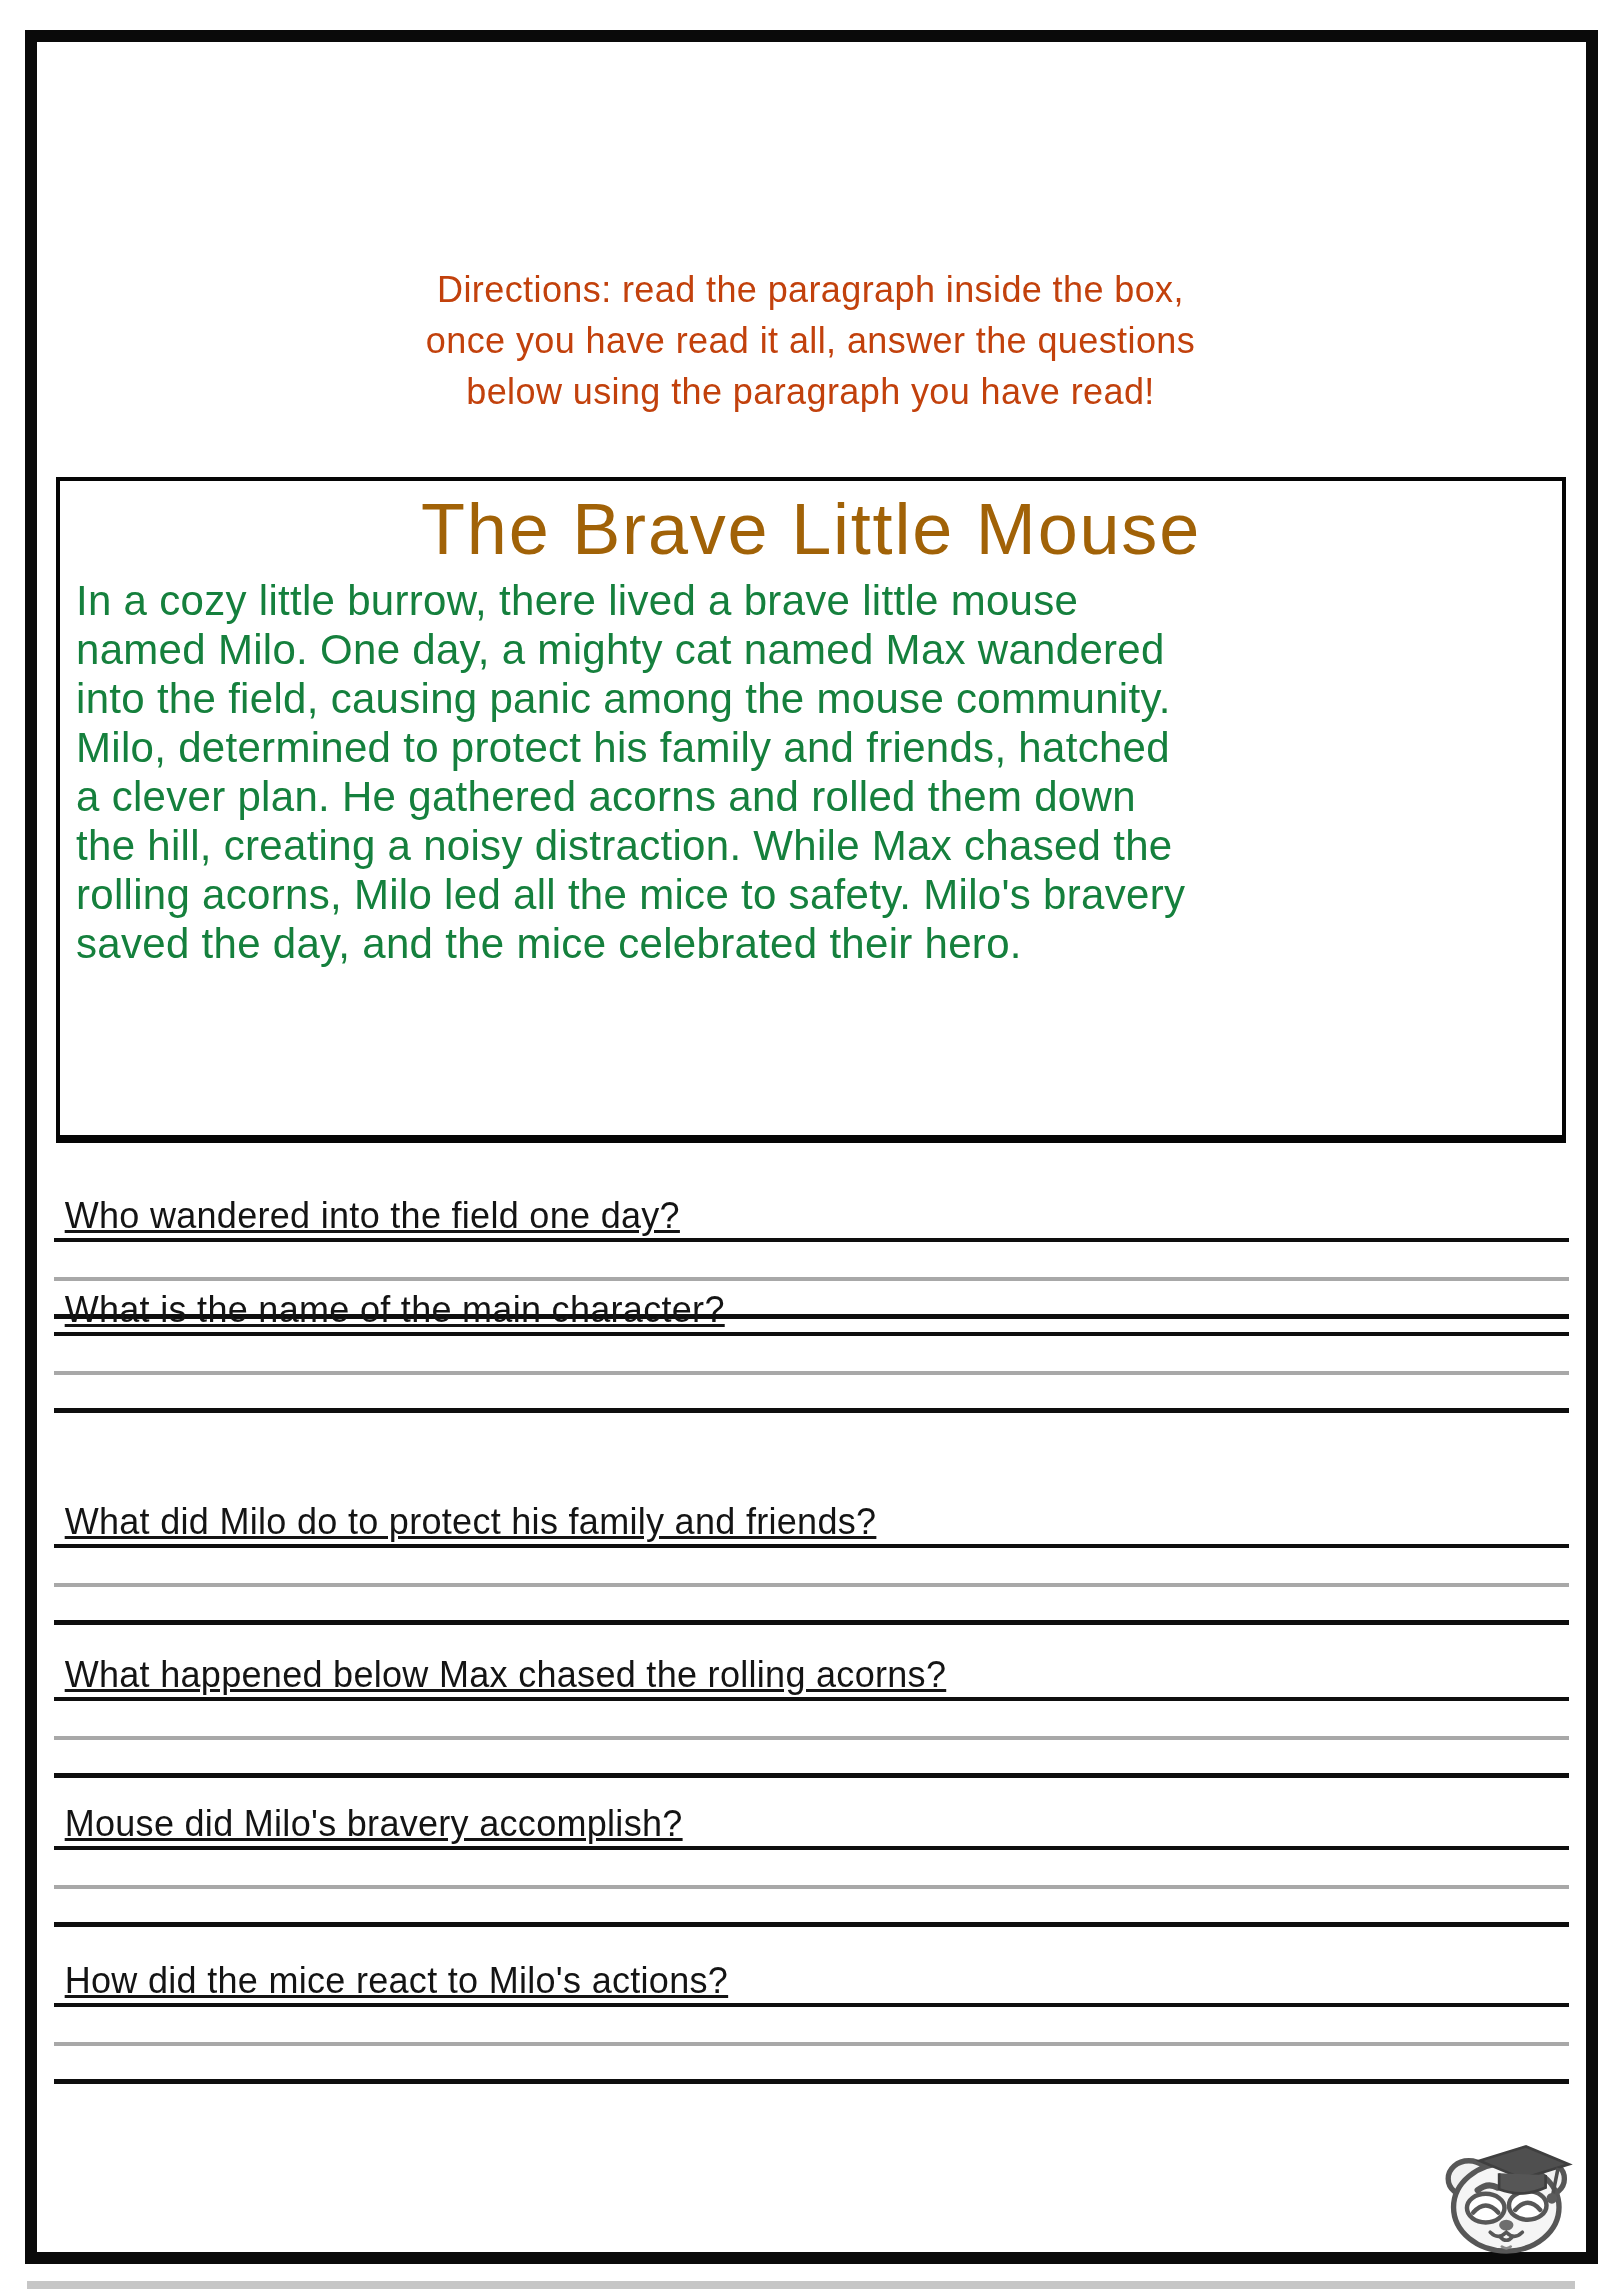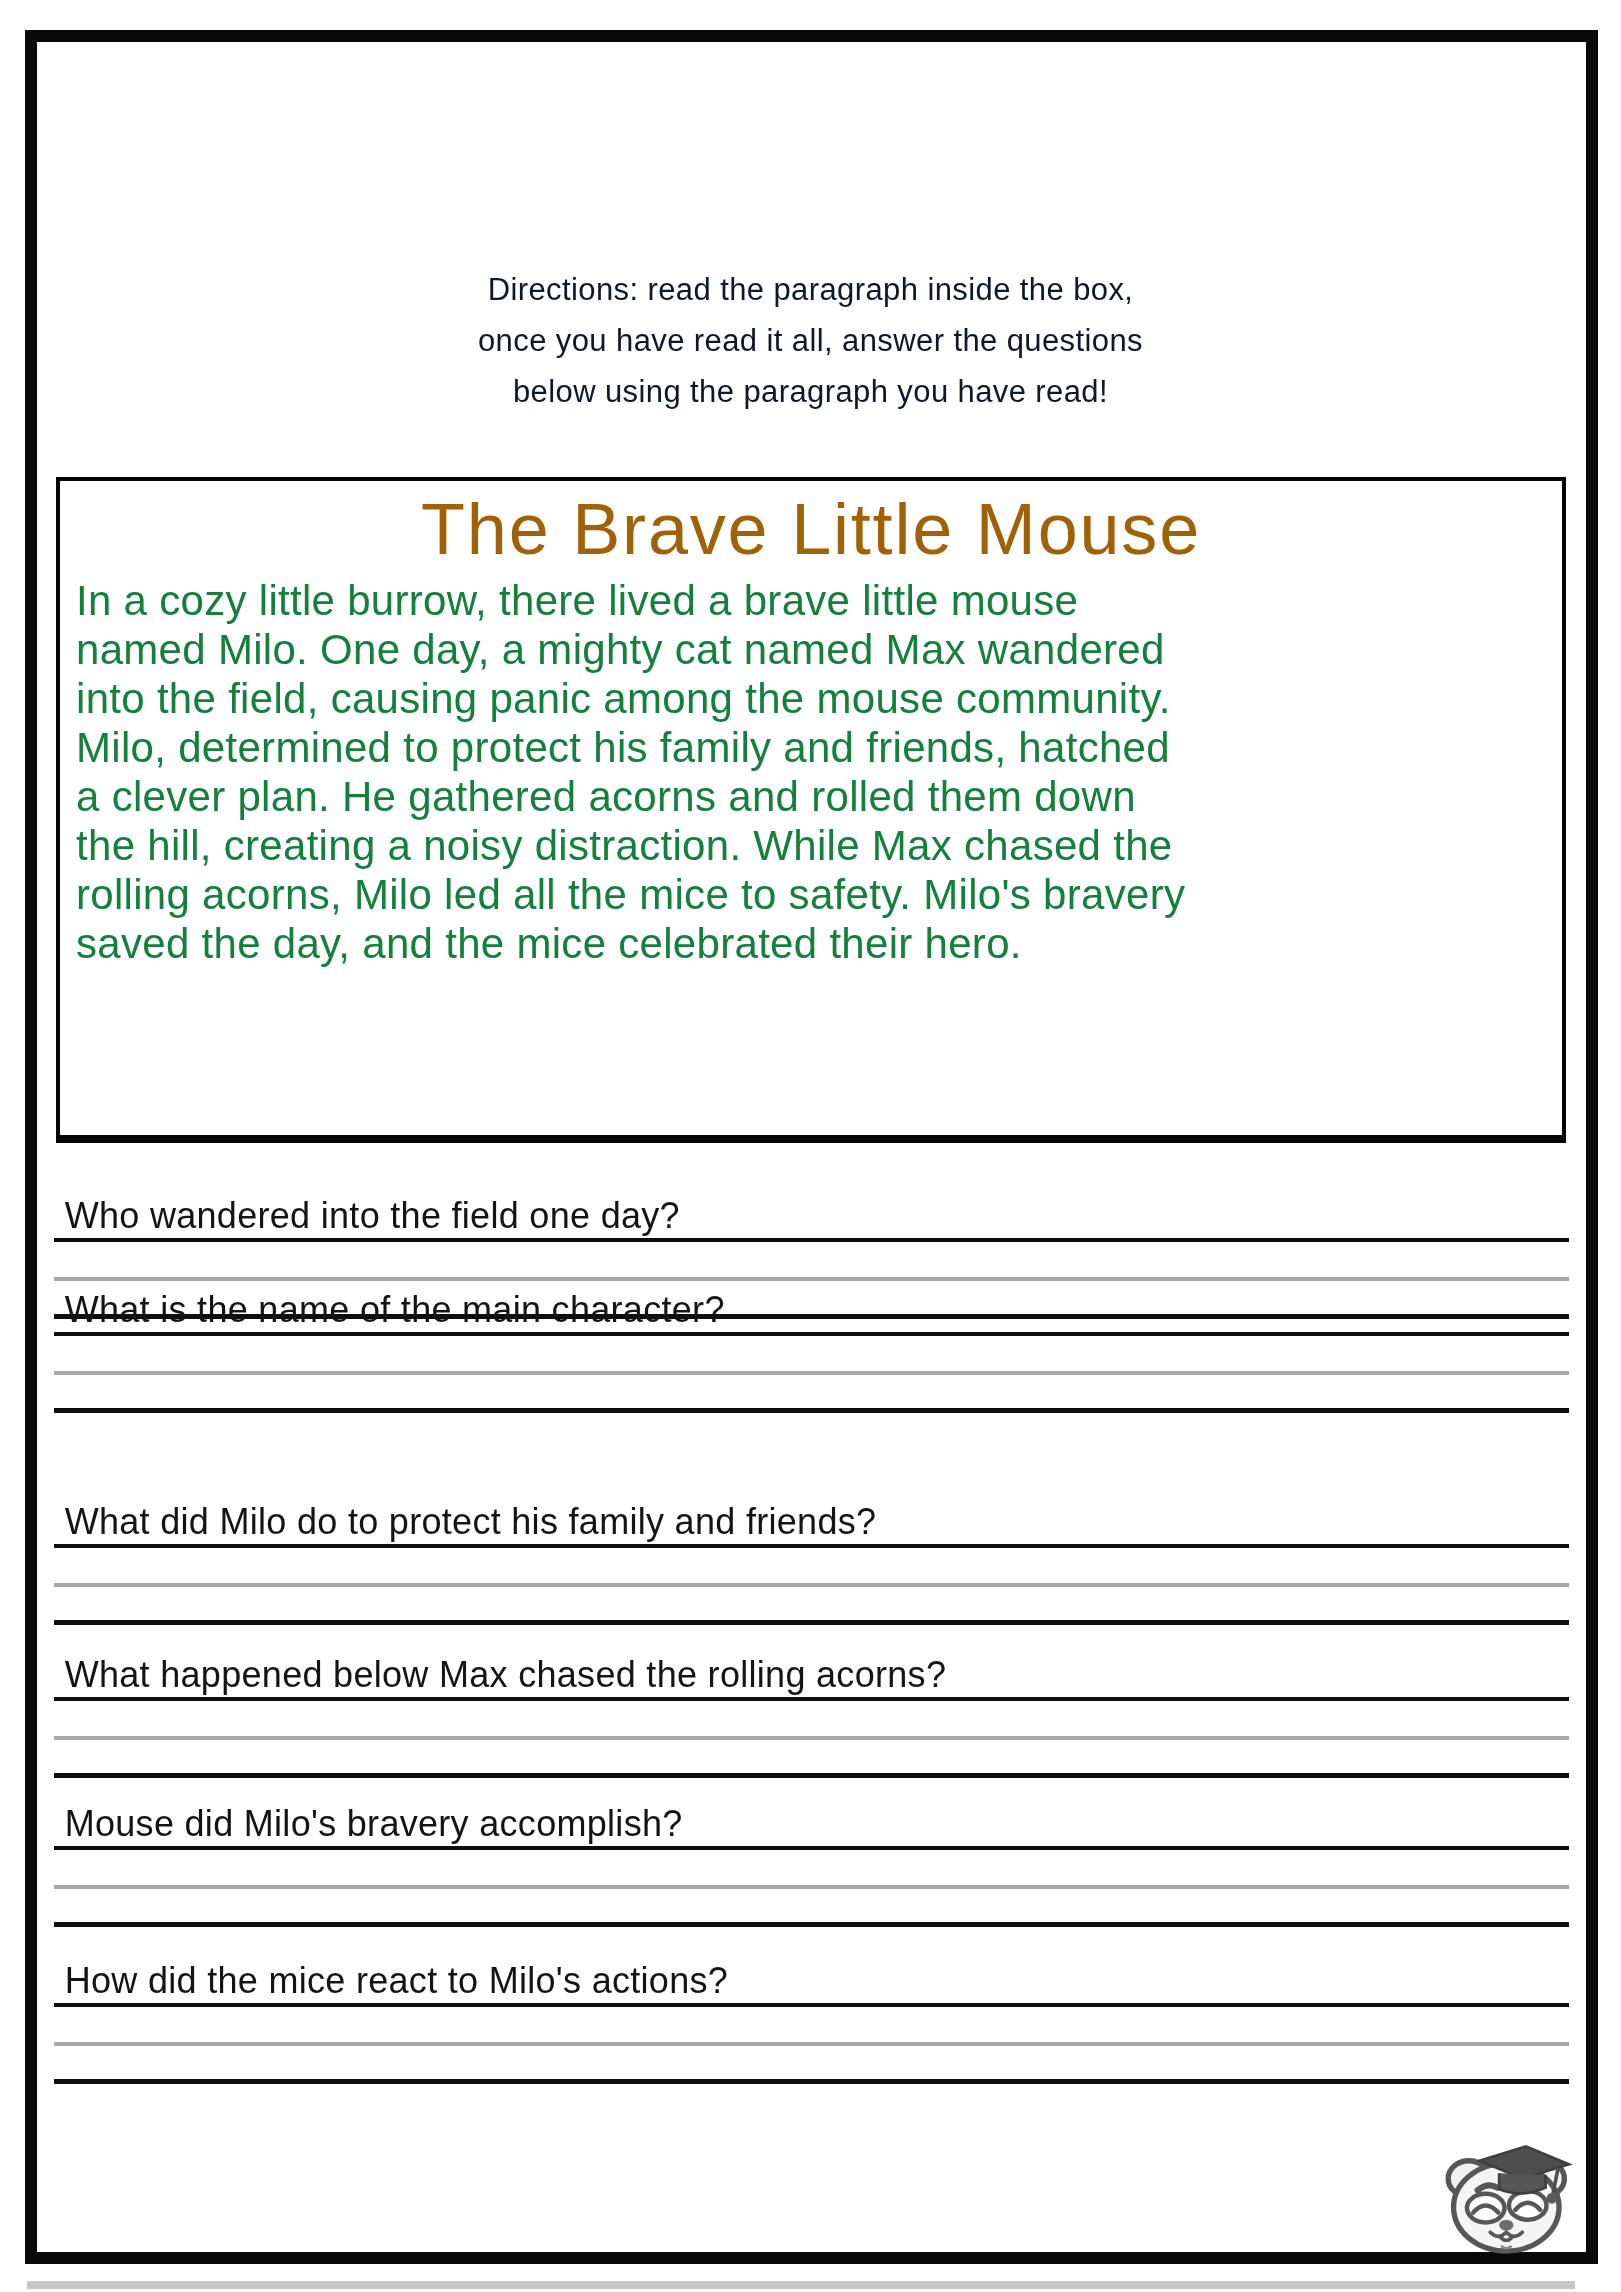--- a/index.html
+++ b/index.html
@@ -19,21 +19,21 @@
   .title-wrap{
     position:absolute;left:0;top:18px;width:100%;text-align:center;
   }
   .title-text{
     display:inline-block;font-size:161px;line-height:1.05;font-weight:normal;
     letter-spacing:-3.6px;transform:scale(0.95,1.5);transform-origin:top center;
     white-space:nowrap;color:#090909;
   }
   .directions{
     position:absolute;left:0;top:264px;width:100%;text-align:center;
-    font-size:31px;line-height:51px;white-space:pre-line;color:#0f172a;
+    font-size:36px;line-height:51px;white-space:pre-line;color:#c2410c;
     letter-spacing:0.4px;
   }
   .passage-box{
     position:absolute;left:56px;top:477px;width:1510px;height:666px;
     border:4.5px solid #050505;border-bottom-width:8px;box-sizing:border-box;
     background:#ffffff;
   }
   .passage-heading{
     margin-top:7.2px;text-align:center;font-size:72px;line-height:82px;
     letter-spacing:1.8px;color:#a16207;
@@ -42,20 +42,21 @@
     margin:5.4px 12.5px 0 16px;font-size:42px;line-height:49px;
     white-space:pre-line;color:#15803d;letter-spacing:0.3px;
   }
   .q-block{
     position:absolute;left:54px;width:1515px;
   }
   .q-text{
     font-size:36px;line-height:41px;padding:0 0 1.8px 10.7px;
     border-bottom:4.5px solid #0e0e0e;color:#141414;letter-spacing:0.3px;
     white-space:nowrap;
+    text-decoration:underline;
   }
   .answer-line{height:4.5px;width:100%;}
   .answer-line.gray{margin-top:35px;background:#a8a8a8;}
   .answer-line.dark{margin-top:33px;background:#0e0e0e;}
   .mascot{
     position:absolute;left:1433px;top:2139px;width:143px;height:115px;
   }
 </style>
 </head>
 <body>

